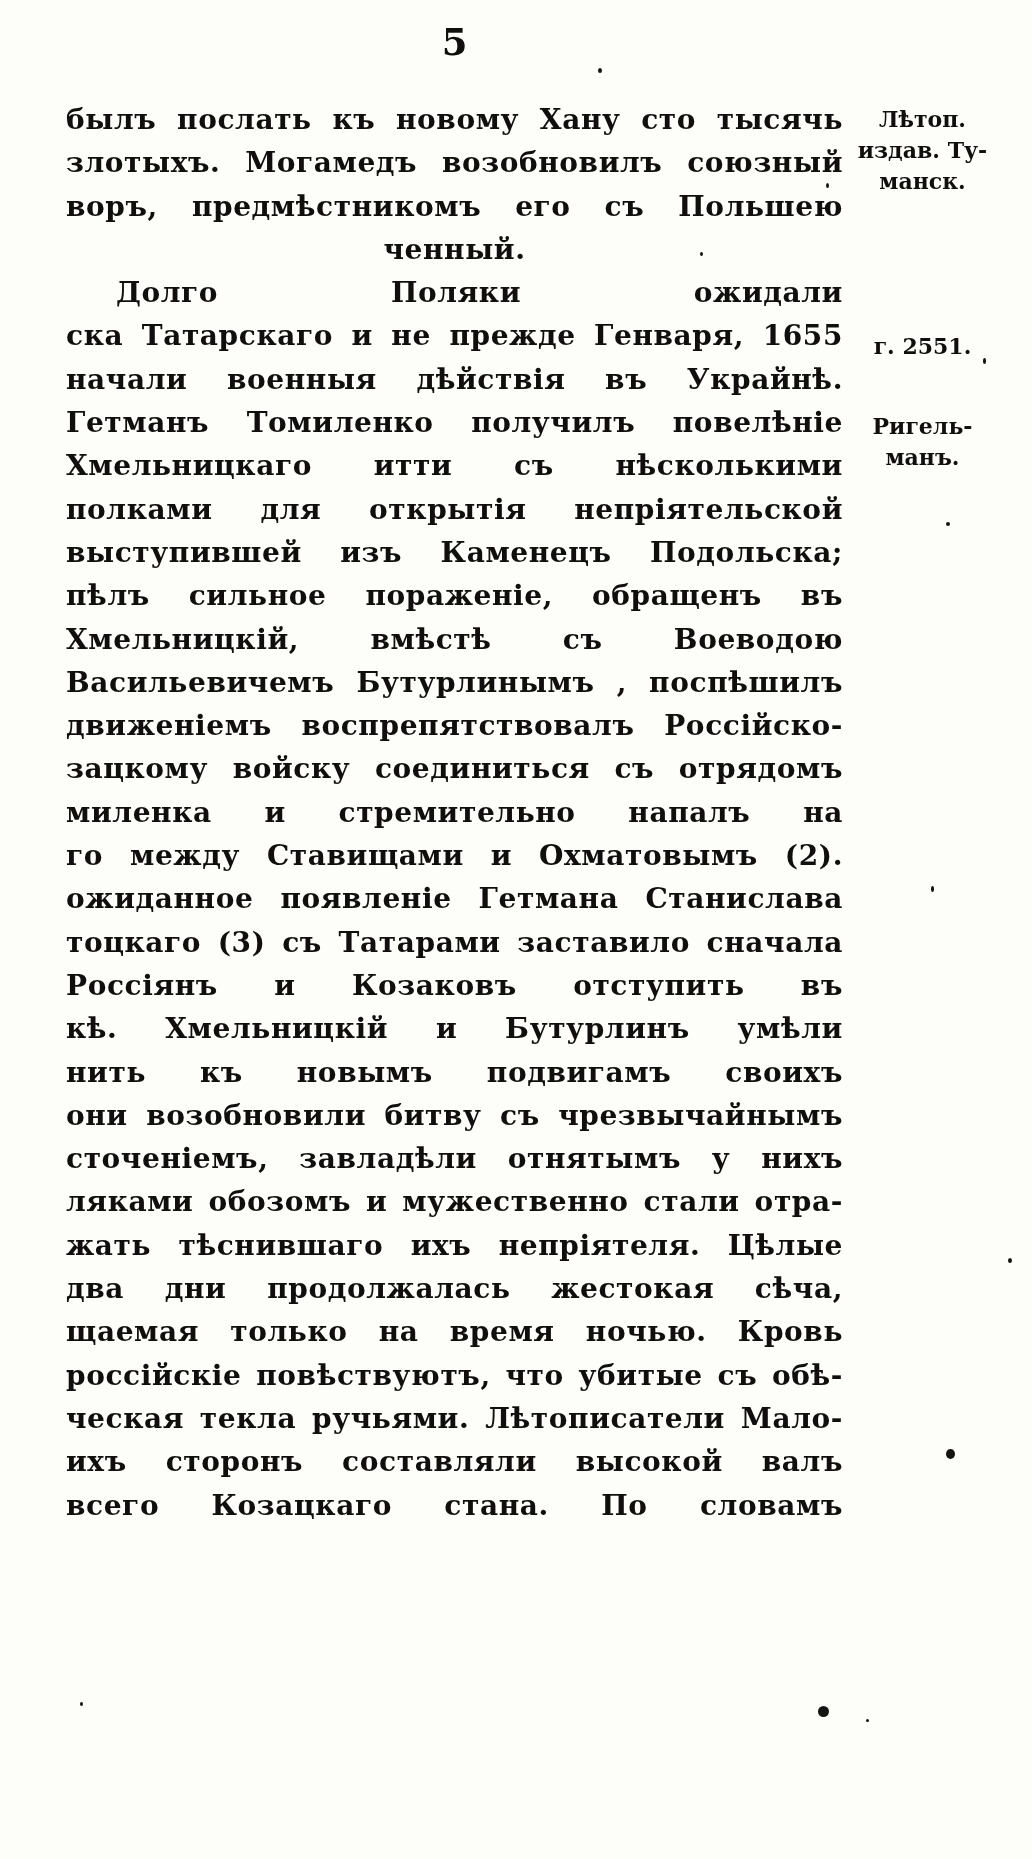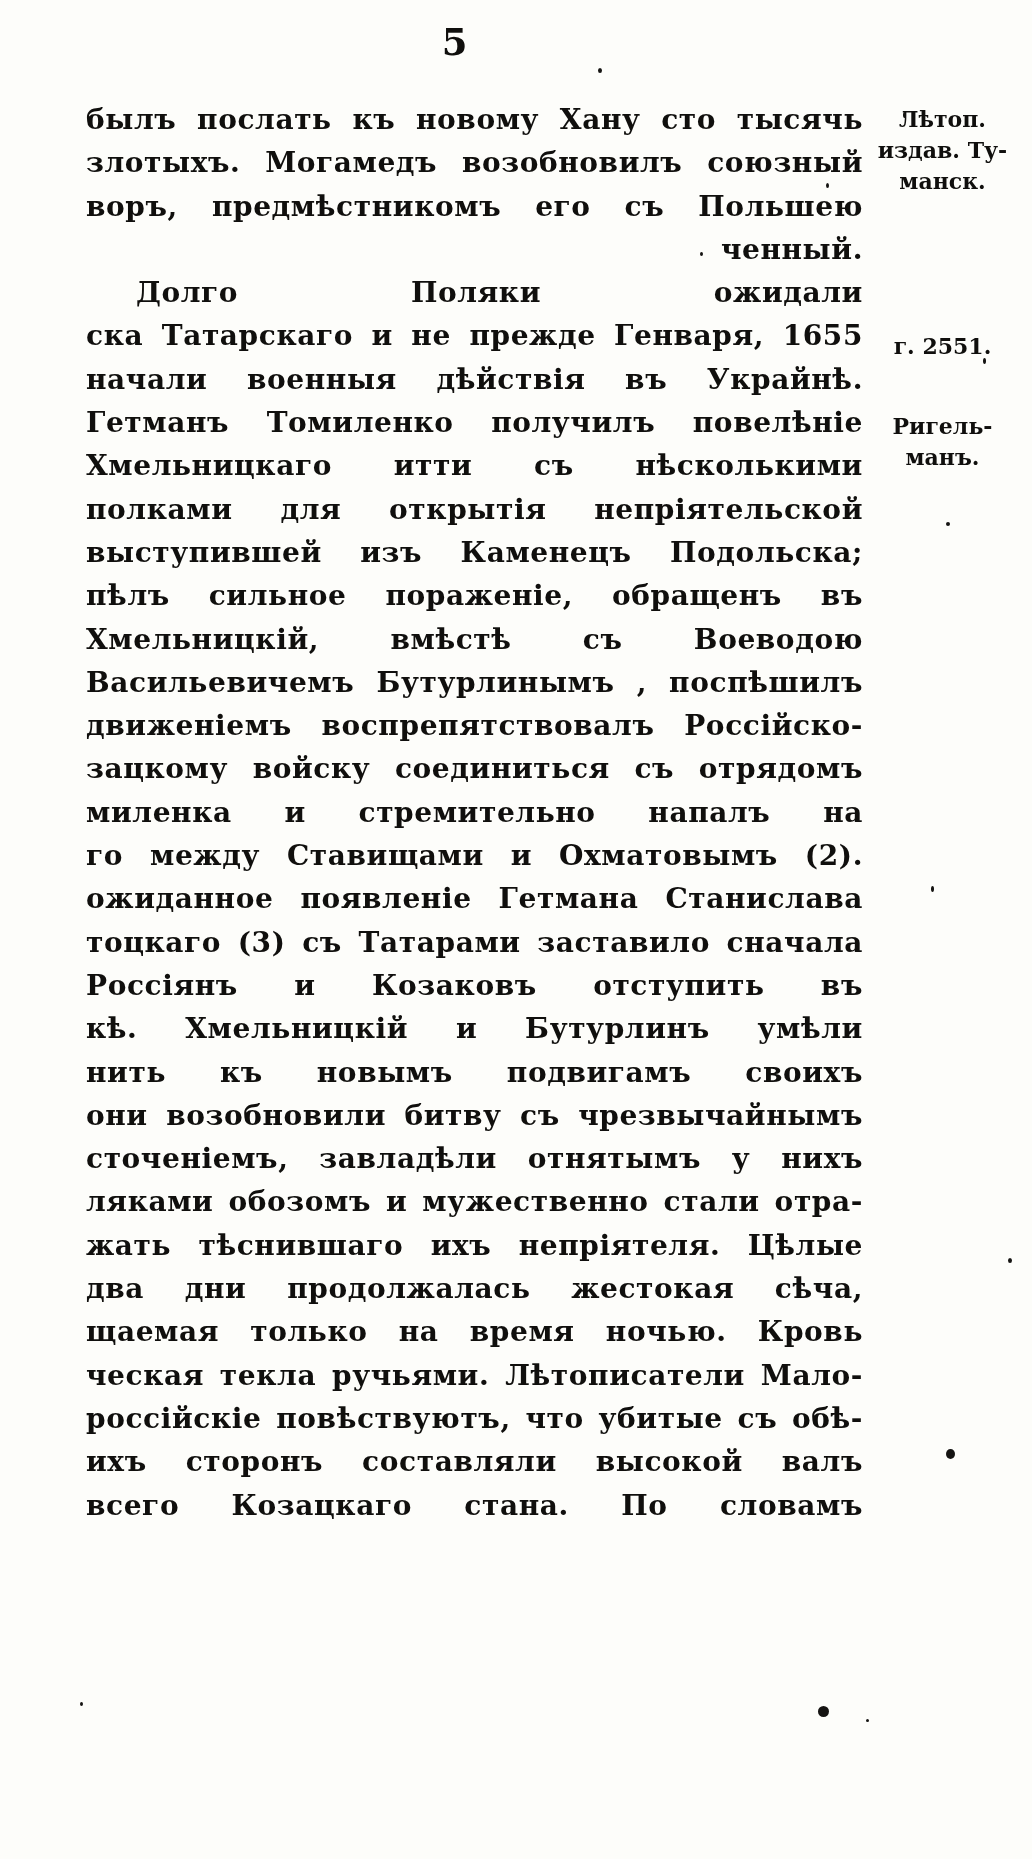--- a/index.html
+++ b/index.html
@@ -16,37 +16,36 @@
     left:66px; top:20px; width:777px;
     text-align:center;
     font-size:37px; font-weight:bold;
   }
   .text-block {
     position:absolute;
     left:66px; top:98px; width:777px;
     font-size:28px; font-weight:bold;
     letter-spacing:0.6px;
     word-spacing:3px;
-    margin-left:20px;
   }
   .line {
     height:43.3px; line-height:43.3px;
     text-align:justify;
     overflow:hidden;
   }
   .line::after { content:""; display:inline-block; width:100%; height:0; }
   .line.indent { text-indent:50px; }
-  .line.nojust { text-align:right; }
+  .line.nojust { text-align:center; }
   .line.nojust::after { content:none; }
   .margin-notes {
     position:absolute;
     left:850px; top:0; width:145px; height:100%;
     font-size:22px; font-weight:bold;
   }
-  .margin-note { position:absolute; left:0; width:100%; text-align:center;margin-left:20px; }
+  .margin-note { position:absolute; left:0; width:100%; text-align:center; }
   .mline { line-height:31px; }
   .m0 { top:104px; }
   .m1 { top:331px; }
   .m2 { top:411px; }
   .speck { position:absolute; background:#151412; border-radius:50%; }
 </style>
 </head>
 <body>
 
 <div class="page">
@@ -75,22 +74,22 @@
       <div class="line">тоцкаго (3) съ Татарами заставило сначала</div>
       <div class="line">Россіянъ и Козаковъ отступить въ безпоряд-</div>
       <div class="line">кѣ. Хмельницкій и Бутурлинъ умѣли воспламе-</div>
       <div class="line">нить къ новымъ подвигамъ своихъ воиновъ:</div>
       <div class="line">они возобновили битву съ чрезвычайнымъ оже-</div>
       <div class="line">сточеніемъ, завладѣли отнятымъ у нихъ По-</div>
       <div class="line">ляками обозомъ и мужественно стали отра-</div>
       <div class="line">жать тѣснившаго ихъ непріятеля. Цѣлые</div>
       <div class="line">два дни продолжалась жестокая сѣча, прекра-</div>
       <div class="line">щаемая только на время ночью. Кровь человѣ-</div>
+      <div class="line">россійскіе повѣствуютъ, что убитые съ обѣ-</div>
       <div class="line">ческая текла ручьями. Лѣтописатели Мало-</div>
-      <div class="line">россійскіе повѣствуютъ, что убитые съ обѣ-</div>
       <div class="line">ихъ сторонъ составляли высокой валъ около</div>
       <div class="line">всего Козацкаго стана. По словамъ Коховскаго</div>
     </div>
 
   <aside class="margin-notes">
       <div class="margin-note m0">
         <div class="mline">Лѣтоп.</div>
         <div class="mline">издав. Ту-</div>
         <div class="mline">манск.</div>
       </div>

